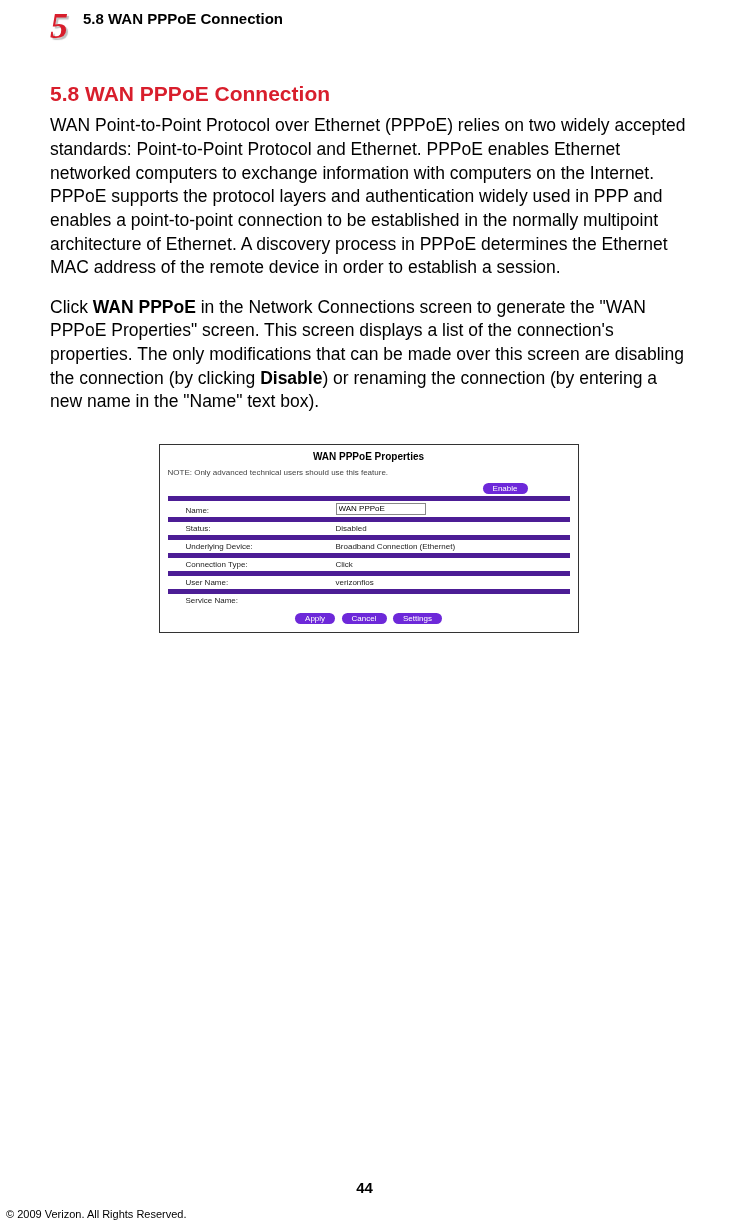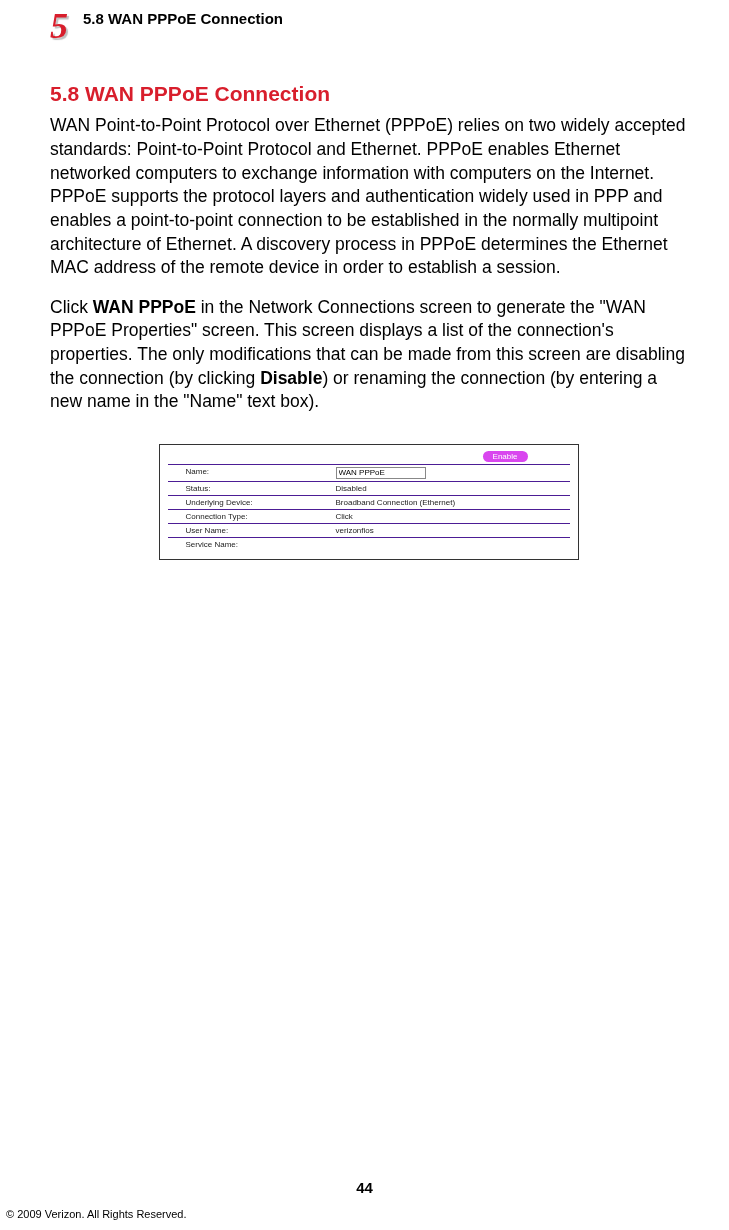--- a/index.html
+++ b/index.html
@@ -58,29 +58,29 @@
       margin-bottom: 6px;
     }
     .note-text {
       font-size: 8px;
       color: #444;
       margin-bottom: 6px;
     }
     .enable-row { text-align: right; padding-right: 40px; margin-bottom: 2px; }
     .btn {
       display: inline-block;
-      background: #d946ef;
+      background: #6d28d9;
       color: #fff;
       font-size: 8px;
       padding: 1px 10px;
       border-radius: 6px;
       margin: 0 2px;
     }
     .prop-table { width: 100%; }
-    .prop-row { display: flex; border-top: 1px solid #4c1d95; padding: 2px 0 2px 18px; }
+    .prop-row { display: flex; border-top: 5px solid #4c1d95; padding: 2px 0 2px 18px; align-items: flex-end; }
     .prop-label { width: 150px; font-size: 8px; color: #222; }
     .prop-value { font-size: 8px; color: #222; }
     .prop-value input {
       font-size: 8px;
       width: 90px;
       border: 1px solid #888;
       padding: 0 2px;
       height: 12px;
     }
     .button-row { text-align: center; margin-top: 6px; }
@@ -107,24 +107,26 @@
   <div class="chapter-number">5</div>
   <div class="header-titles">
     <div class="section-title-small">5.8  WAN PPPoE Connection</div>
   </div>
 </div>
 
 <div class="content">
   <div class="section-heading">5.8  WAN PPPoE Connection</div>
   <div class="body-text">WAN Point-to-Point Protocol over Ethernet (PPPoE) relies on two widely accepted standards: Point-to-Point Protocol and Ethernet. PPPoE enables Ethernet networked computers to exchange information with computers on the Internet. PPPoE supports the protocol layers and authentication widely used in PPP and enables a point-to-point connection to be established in the normally multipoint architecture of Ethernet. A discovery process in PPPoE determines the Ethernet MAC address of the remote device in order to establish a session.</div>
   <div class="body-text">
-    <span>Click </span><b>WAN PPPoE</b><span> in the Network Connections screen to generate the "WAN PPPoE Properties" screen. This screen displays a list of the connection's properties. The only modifications that can be made from this screen are disabling the connection (by clicking </span><b>Disable</b><span>) or renaming the connection (by entering a new name in the "Name" text box).</span>
+    <span>Click </span><b>WAN PPPoE</b><span> in the Network Connections screen to generate the "WAN PPPoE Properties" screen. This screen displays a list of the connection's properties. The only modifications that can be made over this screen are disabling the connection (by clicking </span><b>Disable</b><span>) or renaming the connection (by entering a new name in the "Name" text box).</span>
   </div>
 
   <div class="screenshot-box">
+    <div class="dialog-title">WAN PPPoE Properties</div>
+    <div class="note-text">NOTE: Only advanced technical users should use this feature.</div>
     <div class="enable-row">
       <span class="btn">Enable</span>
     </div>
     <div class="prop-table">
       <div class="prop-row">
         <div class="prop-label">Name:</div>
         <div class="prop-value">
           <input type="text" value="WAN PPPoE" style="">
         </div>
       </div>
@@ -142,17 +144,22 @@
       </div>
       <div class="prop-row">
         <div class="prop-label">User Name:</div>
         <div class="prop-value">verizonfios</div>
       </div>
       <div class="prop-row">
         <div class="prop-label">Service Name:</div>
         <div class="prop-value"></div>
       </div>
     </div>
+    <div class="button-row">
+      <span class="btn">Apply</span>
+      <span class="btn">Cancel</span>
+      <span class="btn">Settings</span>
+    </div>
   </div>
 </div>
 
 <div class="page-number">44</div>
 <div class="copyright">© 2009 Verizon. All Rights Reserved.</div>
 
 </body></html>

